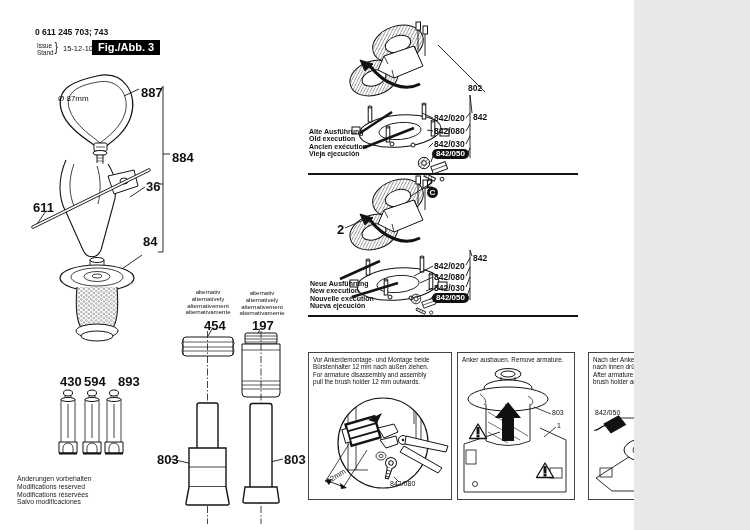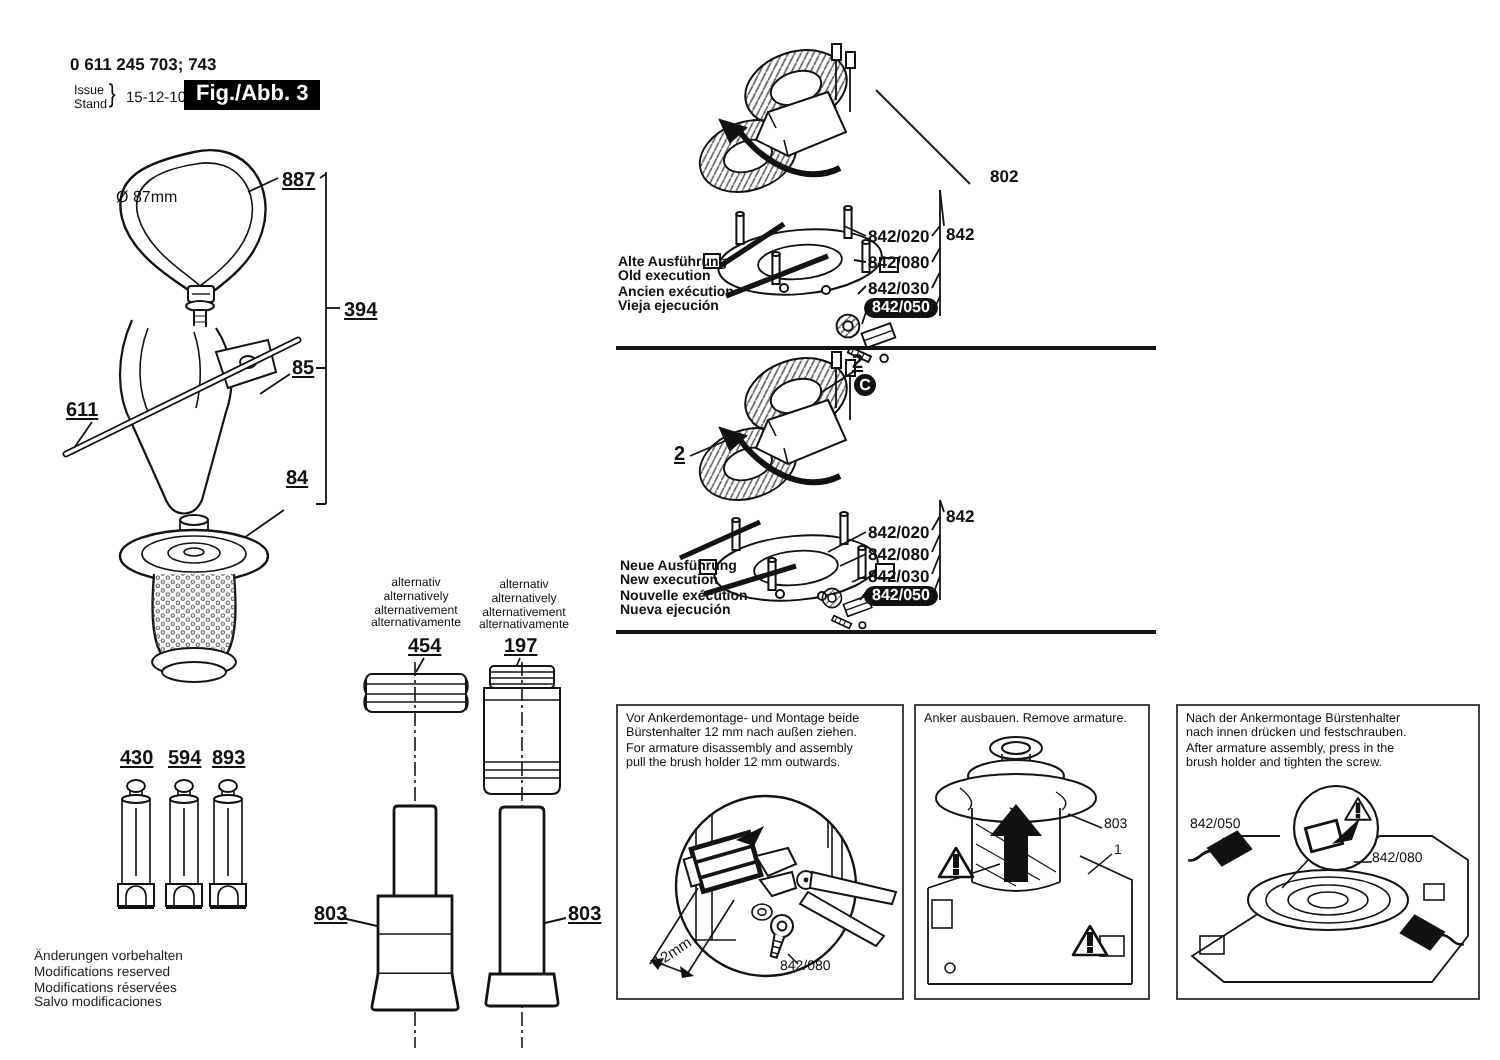--- a/index.html
+++ b/index.html
@@ -1,22 +1,22 @@
 <!DOCTYPE html>
 <html><head>
 <meta charset="utf-8">
 <style>
   html,body{margin:0;padding:0;background:#e8e8e8;}
-  #page{position:relative;width:750px;height:530px;background:#ffffff;overflow:hidden;
+  #page{position:relative;width:634px;height:530px;background:#ffffff;overflow:hidden;
         font-family:"Liberation Sans", sans-serif;color:#111;}
   #art{position:absolute;left:0;top:0;z-index:0;}
   .L{position:absolute;white-space:nowrap;color:#111;z-index:2;}
   .pn{font-size:8.5px;font-weight:bold;}
   .tiny{font-size:6.3px;line-height:7.2px;}
-  .num{font-size:10px;font-weight:bold;text-decoration:underline;}
+  .num{font-size:13px;font-weight:bold;}
   .ref{font-size:8.5px;font-weight:bold;}
   .figbox{background:#000;color:#fff;font-size:11px;font-weight:bold;line-height:15px;padding:0 6px;}
   .brace{font-size:13px;font-weight:normal;transform:scaleX(.8);}
   .cap{font-size:7px;font-weight:bold;line-height:7.4px;}
   .pill{background:#111;color:#fff;font-size:8px;font-weight:bold;line-height:10px;
         border-radius:8px;padding:0 4px;}
   .badge{width:11px;height:11px;border-radius:50%;background:#111;color:#fff;
          font-size:8px;font-weight:bold;line-height:11px;text-align:center;}
   .alt{font-size:6.1px;line-height:6.8px;text-align:center;width:64px;}
   .boxtxt{font-size:6.3px;line-height:7.4px;}
@@ -289,27 +289,27 @@
 
   <div class="L pn" style="left:35px;top:27px">0 611 245 703; 743</div>
   <div class="L tiny" style="left:37px;top:42px">Issue</div>
   <div class="L tiny" style="left:37px;top:49px">Stand</div>
   <div class="L brace" style="left:54px;top:39px">}</div>
   <div class="L" style="left:63px;top:44px;font-size:7.5px">15-12-10</div>
   <div class="L figbox" style="left:92px;top:40px">Fig./Abb. 3</div>
 
   <div class="L" style="left:58px;top:94px;font-size:8px">Ø 87mm</div>
   <div class="L num" style="left:141px;top:85px">887</div>
-  <div class="L num" style="left:172px;top:150px">394</div>
-  <div class="L num" style="left:146px;top:179px">85</div>
+  <div class="L num" style="left:172px;top:150px">884</div>
+  <div class="L num" style="left:146px;top:179px">36</div>
   <div class="L num" style="left:33px;top:200px">611</div>
   <div class="L num" style="left:143px;top:234px">84</div>
   <div class="L num" style="left:60px;top:374px">430</div>
   <div class="L num" style="left:84px;top:374px">594</div>
-  <div class="L num" style="left:106px;top:374px">893</div>
+  <div class="L num" style="left:118px;top:374px">893</div>
 
   <div class="L alt" style="left:176px;top:289px">
     <div>alternativ</div>
     <div>alternatively</div>
     <div>alternativement</div>
     <div>alternativamente</div>
   </div>
   <div class="L alt" style="left:230px;top:290px">
     <div>alternativ</div>
     <div>alternatively</div>
@@ -325,21 +325,21 @@
     <div>Alte Ausführung</div>
     <div>Old execution</div>
     <div>Ancien exécution</div>
     <div>Vieja ejecución</div>
   </div>
   <div class="L ref" style="left:434px;top:113px">842/020</div>
   <div class="L ref" style="left:434px;top:126px">842/080</div>
   <div class="L ref" style="left:434px;top:139px">842/030</div>
   <div class="L pill" style="left:432px;top:149px">842/050</div>
   <div class="L ref" style="left:473px;top:112px">842</div>
-  <div class="L ref" style="left:495px;top:83px">802</div>
+  <div class="L ref" style="left:468px;top:83px">802</div>
 
   <div class="L cap" style="left:310px;top:280px">
     <div>Neue Ausführung</div>
     <div>New execution</div>
     <div>Nouvelle exécution</div>
     <div>Nueva ejecución</div>
   </div>
   <div class="L num" style="left:426px;top:176px">2</div>
   <div class="L num" style="left:337px;top:222px">2</div>
   <div class="L badge" style="left:427px;top:187px">C</div>

